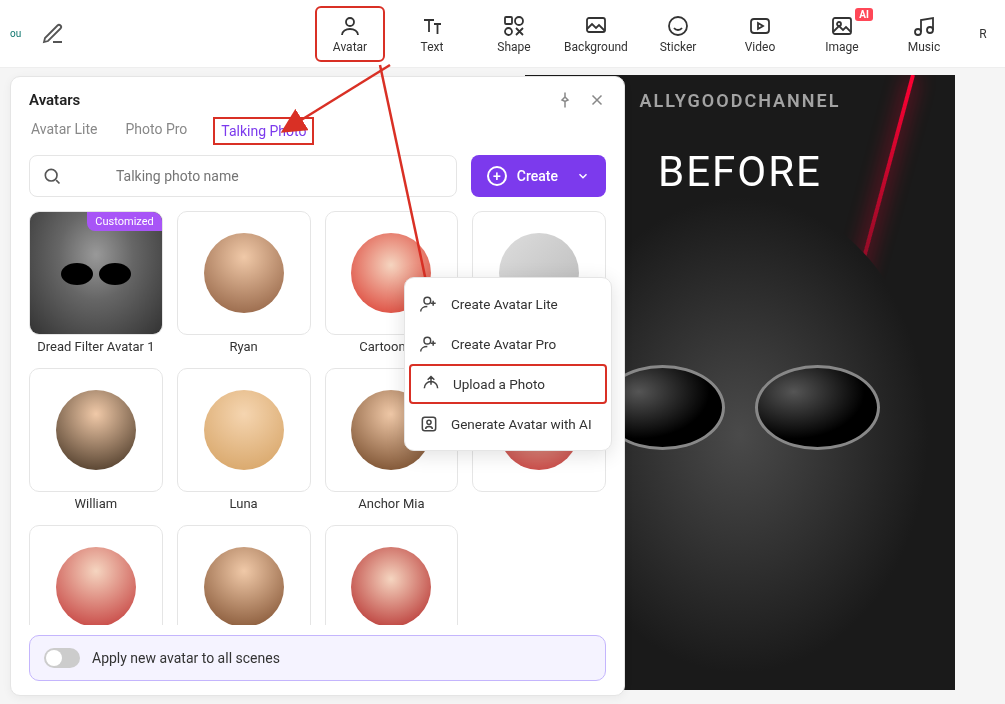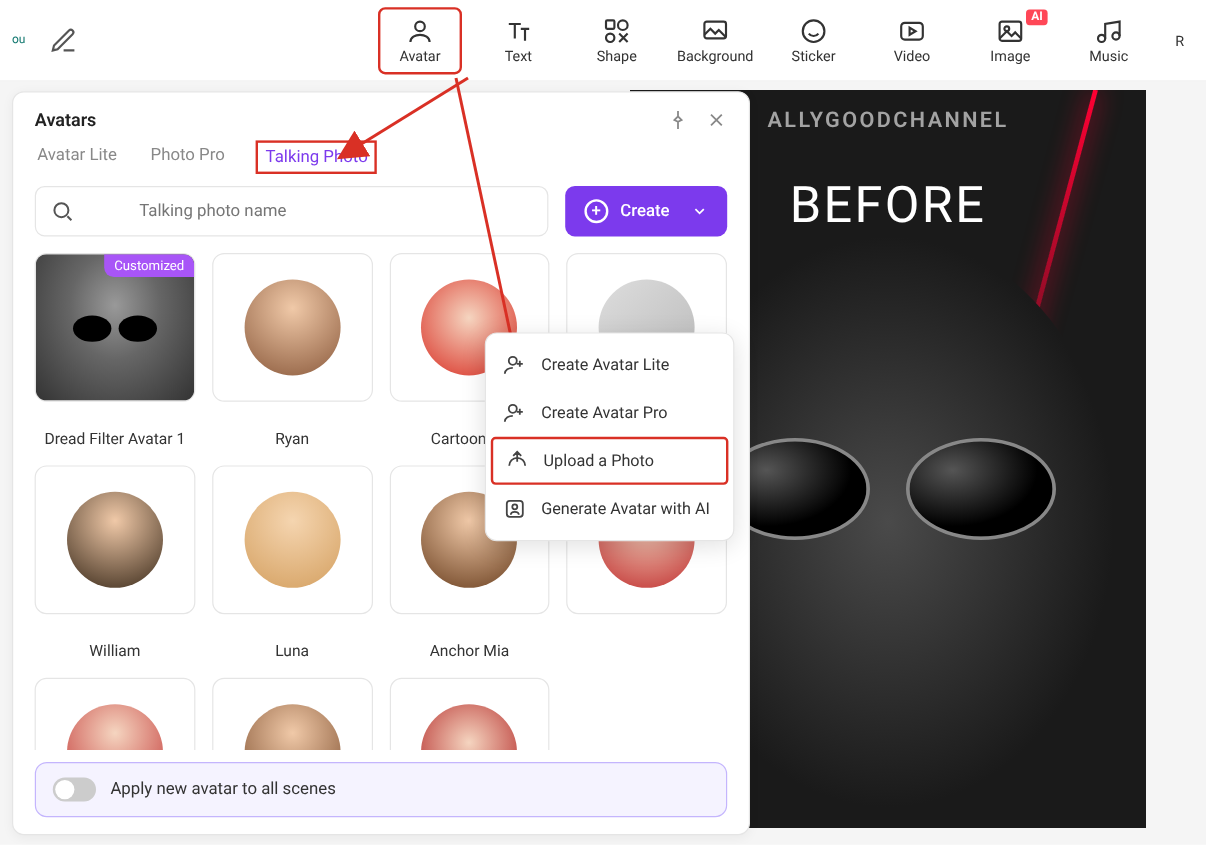--- a/index.html
+++ b/index.html
@@ -35,21 +35,21 @@
 
 .search-row { display: flex; gap: 14px; padding: 0 18px 14px; align-items: center; }
 .search-box { flex: 1; display: flex; align-items: center; border: 1px solid #e5e5e5; border-radius: 8px; height: 42px; padding: 0 12px; }
 .search-box svg { width: 20px; height: 20px; color: #555; margin-right: 10px; }
 .search-box input { border: none; outline: none; font-size: 14px; flex: 1; color: #333; margin-left: 44px; }
 .create-btn { background: #7c3aed; color: #fff; border: none; border-radius: 8px; height: 42px; padding: 0 16px; display: flex; align-items: center; gap: 10px; font-size: 14px; font-weight: 500; cursor: pointer; position: relative; }
 .create-btn .plus { width: 20px; height: 20px; border: 2px solid #fff; border-radius: 50%; display: flex; align-items: center; justify-content: center; font-size: 14px; }
 .create-btn .chevron { margin-left: 8px; }
 
 .avatars-grid { flex: 1; overflow-y: auto; padding: 0 18px; display: grid; grid-template-columns: repeat(4, 1fr); gap: 14px; }
-.avatar-card { display: flex; flex-direction: column; align-items: center; gap: 24px; }
+.avatar-card { display: flex; flex-direction: column; align-items: center; gap: 4px; }
 .avatar-thumb { width: 100%; aspect-ratio: 1.08; border: 1px solid #e5e5e5; border-radius: 10px; position: relative; display: flex; align-items: center; justify-content: center; background: #fff; overflow: hidden; }
 .avatar-circle { width: 80px; height: 80px; border-radius: 50%; background: linear-gradient(135deg, #ddd, #bbb); }
 .badge-customized { position: absolute; top: 0; right: 0; background: #a855f7; color: #fff; font-size: 11px; padding: 3px 8px; border-radius: 0 8px 0 8px; }
 .avatar-name { font-size: 13px; color: #333; }
 
 .apply-row { margin: 10px 18px 14px; border: 1px solid #c4b5fd; background: #f5f3ff; border-radius: 10px; padding: 12px 14px; display: flex; align-items: center; gap: 12px; }
 .toggle { width: 36px; height: 20px; background: #ccc; border-radius: 10px; position: relative; cursor: pointer; }
 .toggle-knob { position: absolute; width: 16px; height: 16px; background: #fff; border-radius: 50%; top: 2px; left: 2px; }
 .apply-label { font-size: 14px; color: #333; }
 

